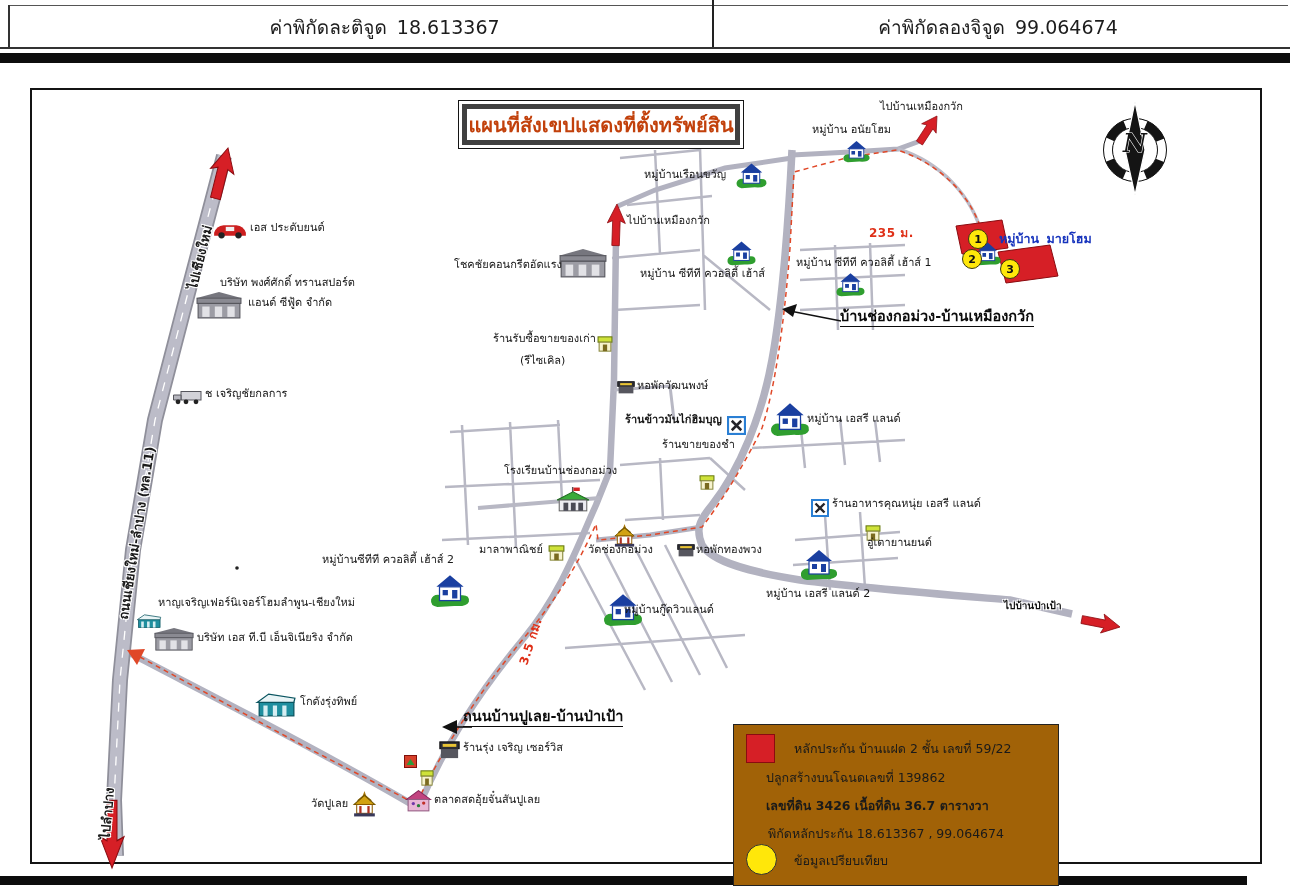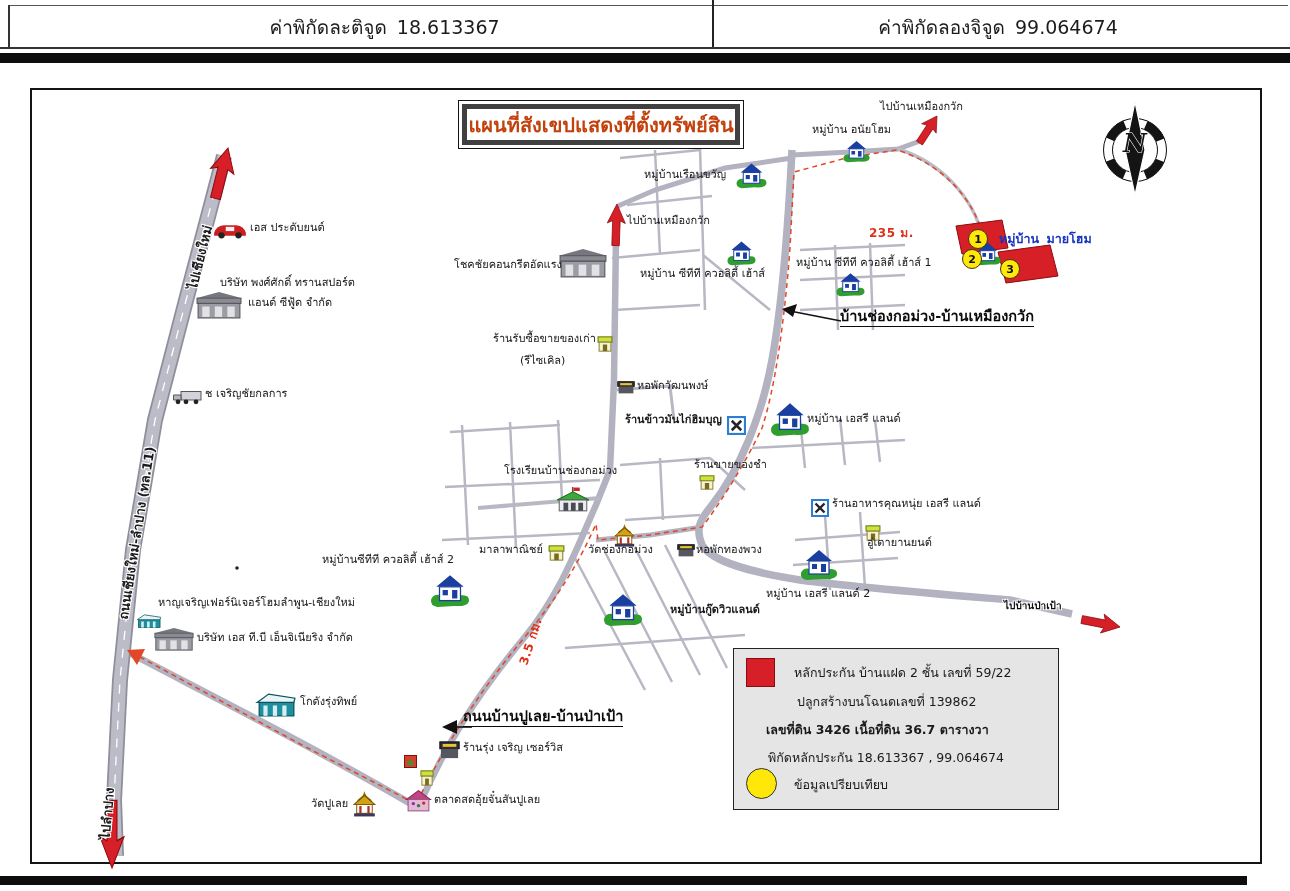--- a/index.html
+++ b/index.html
@@ -31,21 +31,21 @@
   .bold-halo{font-weight:bold;font-size:10px;color:#0e0e0e;
      text-shadow:1px 1px 0 #fff,-1px -1px 0 #fff,1px -1px 0 #fff,-1px 1px 0 #fff}
   .road-rot{font-weight:bold;font-size:13px;color:#1a1a1a;
      text-shadow:1px 1px 0 #fff,-1px -1px 0 #fff,1px -1px 0 #fff,-1px 1px 0 #fff}
   .road-name{font-weight:bold;font-size:14.5px;color:#0b0b0b;border-bottom:1.7px solid #0b0b0b;padding-bottom:1px}
   .icon{position:absolute;z-index:20}
   .icon svg{display:block;width:100%;height:100%;overflow:visible}
   .marker{position:absolute;width:18px;height:18px;border-radius:50%;background:#ffe70a;border:1.6px solid #3a3a10;
      color:#111;font-size:11px;font-weight:bold;display:flex;align-items:center;justify-content:center;z-index:40}
   
-  #legend{position:absolute;left:733px;top:648px;width:324px;height:160px;border:1.5px solid #222;background:#e5e5e5;z-index:45}
+  #legend{position:absolute;left:733px;top:724px;width:324px;height:160px;border:1.5px solid #222;background:#a16207;z-index:45}
   .legend-line{position:absolute;font-size:12.5px;color:#1a1a1a;white-space:nowrap}
   #legend-collateral-swatch{position:absolute;left:12px;top:9px;width:27px;height:27px;background:#d61f26;border:1.5px solid #8a0b10}
   #legend-compare-swatch{position:absolute;left:12px;top:119px;width:29px;height:29px;border-radius:50%;background:#ffe70a;border:1.6px solid #333}
 </style>
 </head>
 <body>
 
 <div id="hdr-topline"></div>
 <div id="hdr-leftline"></div>
 <div id="hdr-divider"></div>
@@ -216,26 +216,26 @@
     <span class="lbl" style="left: 300px; top: 696px;">โกดังรุ่งทิพย์</span>
     <span class="lbl" style="left: 311px; top: 798px;">วัดปูเลย</span>
     <span class="lbl" style="left: 434px; top: 794px;">ตลาดสดอุ้ยจั๋นสันปูเลย</span>
     <span class="lbl" style="left: 463px; top: 742px;">ร้านรุ่ง เจริญ เซอร์วิส</span>
     <span class="lbl" style="left: 454px; top: 259px;">โชคชัยคอนกรีตอัดแรง</span>
     <span class="lbl" style="left: 493px; top: 333px;">ร้านรับซื้อขายของเก่า</span>
     <span class="lbl" style="left: 520px; top: 355px;">(รีไซเคิล)</span>
     <span class="lbl" style="left: 637px; top: 380px;">หอพักวัฒนพงษ์</span>
     <span class="lbl" style="left: 625px; top: 414px; font-weight: bold;">ร้านข้าวมันไก่ฮิมบุญ</span>
     <span class="lbl" style="left: 504px; top: 465px;">โรงเรียนบ้านช่องกอม่วง</span>
-    <span class="lbl" style="left: 662px; top: 459px; margin-left: 32px;">ร้านขายของชำ</span>
+    <span class="lbl" style="left: 662px; top: 439px;">ร้านขายของชำ</span>
     <span class="lbl" style="left: 479px; top: 544px;">มาลาพาณิชย์</span>
     <span class="lbl" style="left: 588px; top: 544px;">วัดช่องกอม่วง</span>
     <span class="lbl" style="left: 696px; top: 544px;">หอพักทองพวง</span>
     <span class="lbl" style="left: 322px; top: 554px;">หมู่บ้านซีทีที ควอลิตี้ เฮ้าส์ 2</span>
-    <span class="lbl" style="left: 670px; top: 604px; font-weight: bold;">หมู่บ้านกู๊ดวิวแลนด์</span>
+    <span class="lbl" style="left: 624px; top: 604px;">หมู่บ้านกู๊ดวิวแลนด์</span>
     <span class="lbl" style="left: 766px; top: 588px;">หมู่บ้าน เอสรี แลนด์ 2</span>
     <span class="lbl" style="left: 832px; top: 498px;">ร้านอาหารคุณหนุ่ย เอสรี แลนด์</span>
     <span class="lbl" style="left: 867px; top: 537px;">อู่เตายานยนต์</span>
     <span class="lbl" style="left: 807px; top: 413px;">หมู่บ้าน เอสรี แลนด์</span>
     <span class="lbl" style="left: 644px; top: 169px;">หมู่บ้านเรือนขวัญ</span>
     <span class="lbl" style="left: 627px; top: 215px;">ไปบ้านเหมืองกวัก</span>
     <span class="lbl" style="left: 640px; top: 268px;">หมู่บ้าน ซีทีที ควอลิตี้ เฮ้าส์</span>
     <span class="lbl" style="left: 796px; top: 257px;">หมู่บ้าน ซีทีที ควอลิตี้ เฮ้าส์ 1</span>
     <span class="lbl" style="left: 812px; top: 124px;">หมู่บ้าน อนัยโฮม</span>
     <span class="lbl" style="left: 880px; top: 101px;">ไปบ้านเหมืองกวัก</span>
@@ -406,18 +406,18 @@
     <div class="marker" style="left: 968px; top: 229px;">1</div>
     <div class="marker" style="left: 962px; top: 249px;">2</div>
     <div class="marker" style="left: 1000px; top: 259px;">3</div>
   </div>
 
 <div id="legend">
   <div id="legend-collateral-swatch"></div>
   <div id="legend-compare-swatch"></div>
   <div id="legend-lines">
       <span class="legend-line" style="left: 60px; top: 14px;">หลักประกัน  บ้านแฝด 2 ชั้น เลขที่ 59/22</span>
-      <span class="legend-line" style="left: 32px; top: 43px; margin-left: 31px;">ปลูกสร้างบนโฉนดเลขที่ 139862</span>
+      <span class="legend-line" style="left: 32px; top: 43px;">ปลูกสร้างบนโฉนดเลขที่ 139862</span>
       <span class="legend-line" style="left: 32px; top: 71px; font-weight: bold;">เลขที่ดิน 3426  เนื้อที่ดิน 36.7 ตารางวา</span>
       <span class="legend-line" style="left: 34px; top: 99px;">พิกัดหลักประกัน  18.613367 , 99.064674</span>
     </div>
   <span class="legend-line" style="left:60px;top:126px">ข้อมูลเปรียบเทียบ</span>
 </div>
 
 </body></html>

